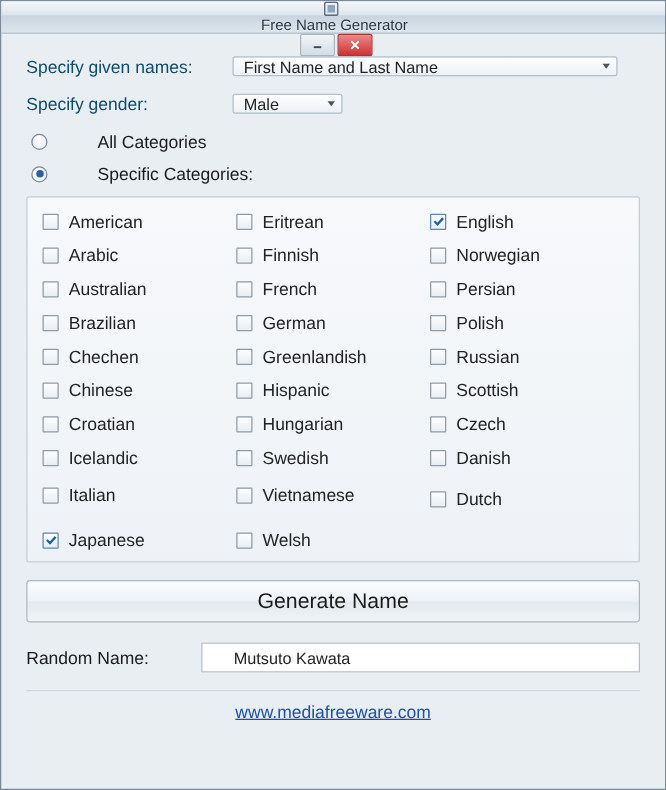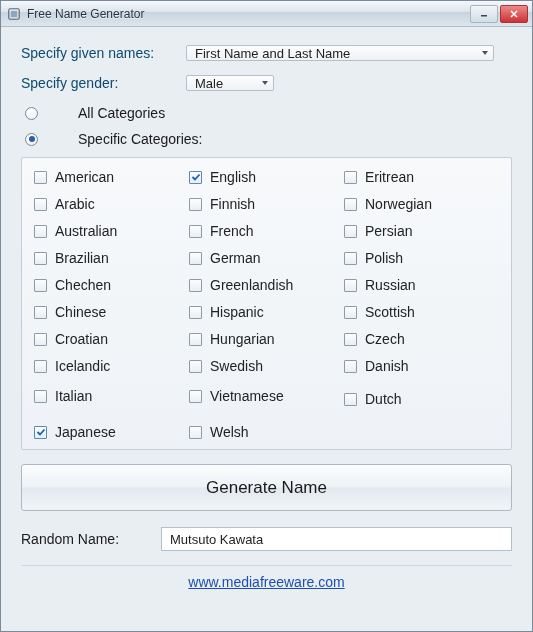--- a/index.html
+++ b/index.html
@@ -14,20 +14,21 @@
     overflow: hidden;
     border: 1px solid #7a8a9a;
   }
   .titlebar {
     height: 26px;
     background: linear-gradient(to bottom, #f5f8fb 0%, #dbe4ec 45%, #c8d4df 46%, #dde6ee 100%);
     border-bottom: 1px solid #b0bcc8;
     display: flex;
     align-items: center;
     padding: 0 4px 0 6px;
+    flex-direction: column;
   }
   .titlebar .app-icon {
     width: 14px; height: 14px;
     margin-right: 6px;
     display: inline-flex; align-items:center; justify-content:center;
     color: #5a6a7a;
   }
   .titlebar .title {
     flex: 1;
     font-size: 12px;
@@ -125,41 +126,41 @@
     border-radius:1px;
     margin-right:8px;
     display:inline-flex;align-items:center;justify-content:center;
     flex-shrink:0;
   }
   .chkbox.checked { background:linear-gradient(to bottom,#fefefe,#e3effa); border-color:#5b87b6;}
   .chkbox.checked svg { display:block; }
   .chkbox svg { display:none; width:10px;height:10px; }
   .genbtn {
     width:100%;
-    height:47px;
+    height:34px;
     border:1px solid #aeb8c2;
     border-radius:3px;
     background:linear-gradient(to bottom,#fbfcfd 0%, #eef2f6 48%, #e3e9ef 52%, #f0f4f7 100%);
     font-size:17px;
     color:#1a1a1a;
     display:flex;align-items:center;justify-content:center;
     cursor:default;
     margin-bottom: 16px;
   }
   .result-row {
     display:flex;align-items:center;
     margin-bottom: 14px;
   }
   .result-row .lbl { width:140px; font-size:14px; }
   .textbox {
     flex:1;
     height:24px;
     border:1px solid #b3bfca;
     background:#fff;
-    padding:0 8px;
+    padding:0 25px;
     font-size:13px;
     display:flex;align-items:center;
     color:#222;
   }
   .footer {
     border-top:1px solid #cfd7de;
     text-align:center;
     padding-top:8px;
   }
   .footer a {
@@ -221,30 +222,30 @@
     <span>Specific Categories:</span>
   </div>
 
   <div class="catbox">
     <div class="catgrid" id="catgrid">
         <div class="chk">
           <span class="chkbox"></span>
           <span>American</span>
         </div>
         <div class="chk">
+          <span class="chkbox"></span>
+          <span>Eritrean</span>
+        </div>
+        <div class="chk">
           <span class="chkbox checked">
             <svg viewBox="0 0 10 10">
               <path d="M1.5 5 L4 7.5 L8.5 2.5" fill="none" stroke="#1e5fa8" stroke-width="1.8"></path>
             </svg>
           </span>
           <span>English</span>
-        </div>
-        <div class="chk">
-          <span class="chkbox"></span>
-          <span>Eritrean</span>
         </div>
         <div class="chk">
           <span class="chkbox"></span>
           <span>Arabic</span>
         </div>
         <div class="chk">
           <span class="chkbox"></span>
           <span>Finnish</span>
         </div>
         <div class="chk">

